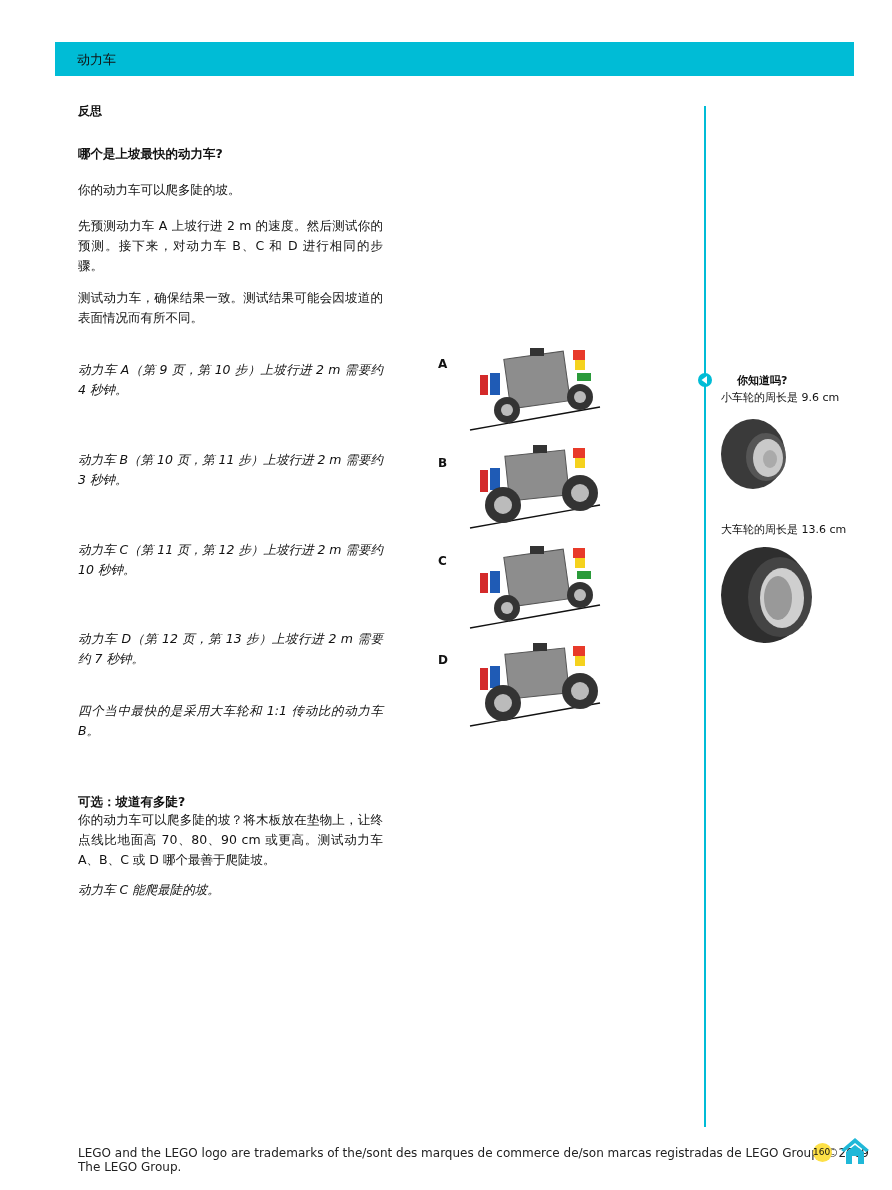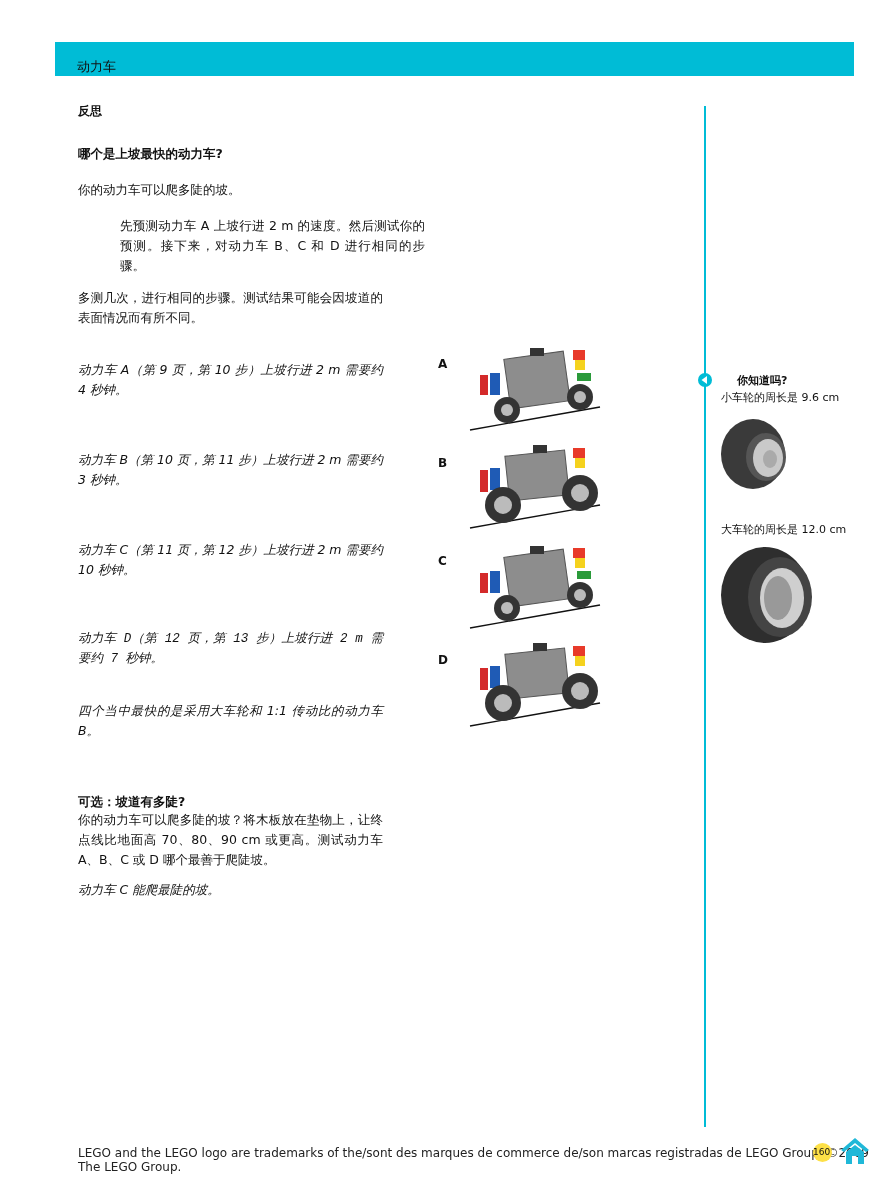--- a/index.html
+++ b/index.html
@@ -6,21 +6,21 @@
     body {
       width: 892px; height: 1190px; position: relative; overflow: hidden;
       background: #ffffff; color: #111;
       font-family: "DejaVu Sans", "Liberation Sans", sans-serif;
     }
     .header-band {
       position: absolute; left: 55px; top: 42px; width: 799px; height: 34px;
       background: #00bcd6;
     }
     .header-title {
-      position: absolute; left: 22px; top: 16px; font-size: 13px; color: #111; font-family: Liberation Serif, serif;
+      position: absolute; left: 22px; top: 9px; font-size: 13px; color: #111; font-family: Liberation Serif, serif;
     }
     .section-title {
       position: absolute; left: 78px; top: 103px; font-size: 12px; font-weight: bold;
     }
     .text-block {
       position: absolute; left: 78px; width: 305px; font-size: 12.5px; line-height: 20px;
       text-align: justify;
     }
     .bold { font-weight: bold; }
     .italic { font-style: italic; }
@@ -49,27 +49,27 @@
 <body>
 
 <div class="header-band">
   <span class="header-title">动力车</span>
 </div>
 
 <div class="section-title">反思</div>
 
 <div class="text-block bold" style="top:144px;">哪个是上坡最快的动力车?</div>
 <div class="text-block" style="top:180px;">你的动力车可以爬多陡的坡。</div>
-<div class="text-block" style="top:216px;margin-left:42px;">先预测动力车 A 上坡行进 2 m 的速度。然后测试你的预测。接下来，对动力车 B、C 和 D 进行相同的步骤。</div>
-<div class="text-block" style="top:288px;">多测几次，进行相同的步骤。测试结果可能会因坡道的表面情况而有所不同。</div>
+<div class="text-block" style="top:216px;">先预测动力车 A 上坡行进 2 m 的速度。然后测试你的预测。接下来，对动力车 B、C 和 D 进行相同的步骤。</div>
+<div class="text-block" style="top:288px;">测试动力车，确保结果一致。测试结果可能会因坡道的表面情况而有所不同。</div>
 
 <div class="text-block italic" style="top:360px;">动力车 A（第 9 页，第 10 步）上坡行进 2 m 需要约 4 秒钟。</div>
 <div class="text-block italic" style="top:450px;">动力车 B（第 10 页，第 11 步）上坡行进 2 m 需要约 3 秒钟。</div>
 <div class="text-block italic" style="top:540px;">动力车 C（第 11 页，第 12 步）上坡行进 2 m 需要约 10 秒钟。</div>
-<div class="text-block italic" style="top:629px;font-family:Liberation Mono, monospace;">动力车 D（第 12 页，第 13 步）上坡行进 2 m 需要约 7 秒钟。</div>
+<div class="text-block italic" style="top:629px;">动力车 D（第 12 页，第 13 步）上坡行进 2 m 需要约 7 秒钟。</div>
 <div class="text-block italic" style="top:701px;">四个当中最快的是采用大车轮和 1:1 传动比的动力车 B。</div>
 
 <div class="text-block bold" style="top:792px;">可选：坡道有多陡?</div>
 <div class="text-block" style="top:810px;">你的动力车可以爬多陡的坡？将木板放在垫物上，让终点线比地面高 70、80、90 cm 或更高。测试动力车 A、B、C 或 D 哪个最善于爬陡坡。</div>
 <div class="text-block italic" style="top:880px;">动力车 C 能爬最陡的坡。</div>
 
 <div class="car-label" style="top:357px;">A</div>
 <svg class="car-fig" style="top:345px;" viewBox="0 0 140 90">
   <line x1="5" y1="85" x2="135" y2="62" stroke="#111" stroke-width="1.3"></line>
   <rect x="42" y="10" width="60" height="50" fill="#8d8d8d" stroke="#555" transform="rotate(-8 72 35)"></rect>
@@ -137,21 +137,21 @@
   <polygon points="9,3 9,11 3.5,7" fill="#fff"></polygon>
 </svg>
 <div class="side-text bold" style="top:373px;margin-left:16px;">你知道吗?</div>
 <div class="side-text" style="top:390px;">小车轮的周长是 9.6 cm</div>
 <svg class="wheel-fig" style="left:720px; top:417px; width:70px; height:74px;" viewBox="0 0 70 74">
   <ellipse cx="33" cy="37" rx="32" ry="35" fill="#3a3a3a"></ellipse>
   <ellipse cx="46" cy="40" rx="20" ry="24" fill="#555"></ellipse>
   <ellipse cx="48" cy="41" rx="15" ry="19" fill="#c9c9c9"></ellipse>
   <ellipse cx="50" cy="42" rx="7" ry="9" fill="#aaa"></ellipse>
 </svg>
-<div class="side-text" style="top:522px;">大车轮的周长是 12.0 cm</div>
+<div class="side-text" style="top:522px;">大车轮的周长是 13.6 cm</div>
 <svg class="wheel-fig" style="left:720px; top:545px; width:98px; height:100px;" viewBox="0 0 98 100">
   <ellipse cx="45" cy="50" rx="44" ry="48" fill="#2e2e2e"></ellipse>
   <ellipse cx="60" cy="52" rx="32" ry="40" fill="#444"></ellipse>
   <ellipse cx="62" cy="53" rx="22" ry="30" fill="#cfcfcf"></ellipse>
   <ellipse cx="58" cy="53" rx="14" ry="22" fill="#999"></ellipse>
 </svg>
 
 <div class="footer-text">LEGO and the LEGO logo are trademarks of the/sont des marques de commerce de/son marcas registradas de LEGO Group. ©2009 The LEGO Group.</div>
 <div class="page-badge">160</div>
 <svg class="home-icon" viewBox="0 0 30 28">

